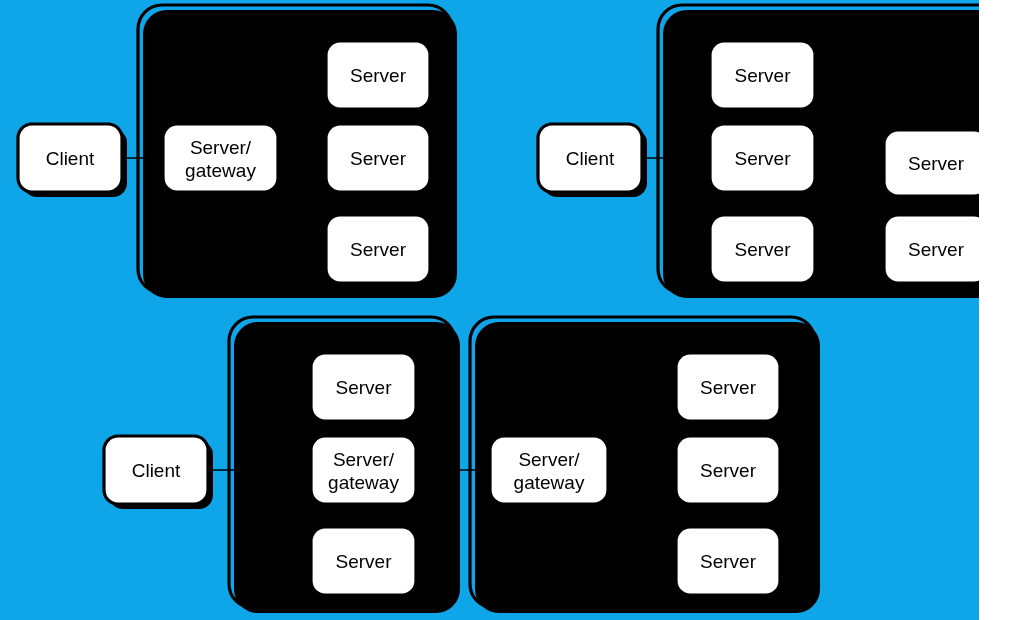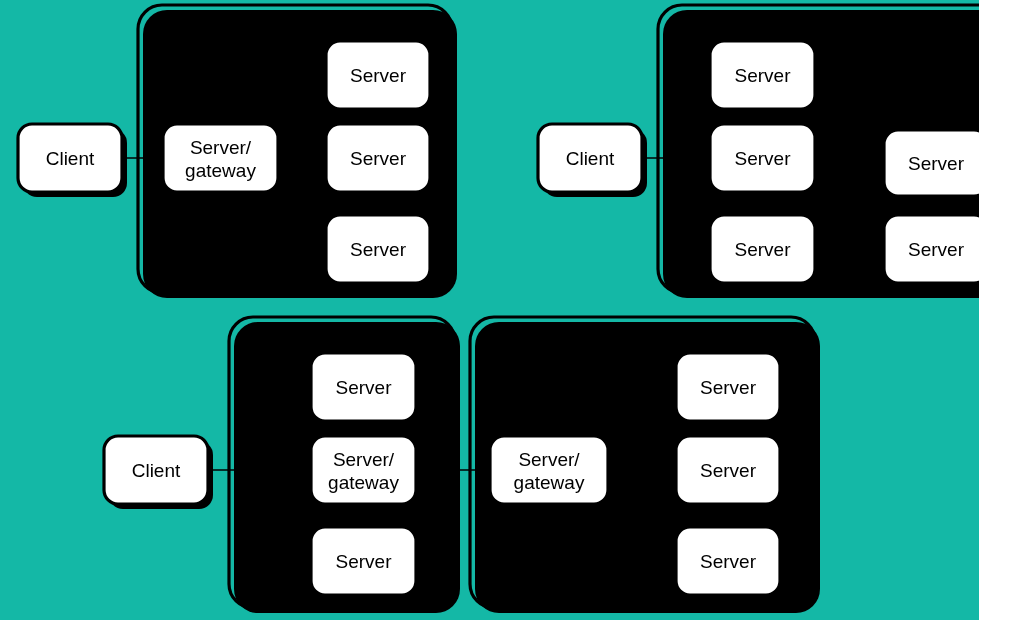--- a/index.html
+++ b/index.html
@@ -8,21 +8,21 @@
     padding: 0;
     background: #ffffff;
   }
   body {
     font-family: "Liberation Sans", sans-serif;
   }
   #diagram-root {
     position: relative;
     width: 979px;
     height: 620px;
-    background: #14b8a6;
+    background: #0ea5e9;
     overflow: hidden;
   }
   svg.diagram-canvas {
     display: block;
     width: 1035px;
     height: 620px;
   }
   .container-label {
     font-family: "Liberation Sans", sans-serif;
     font-size: 19px;

